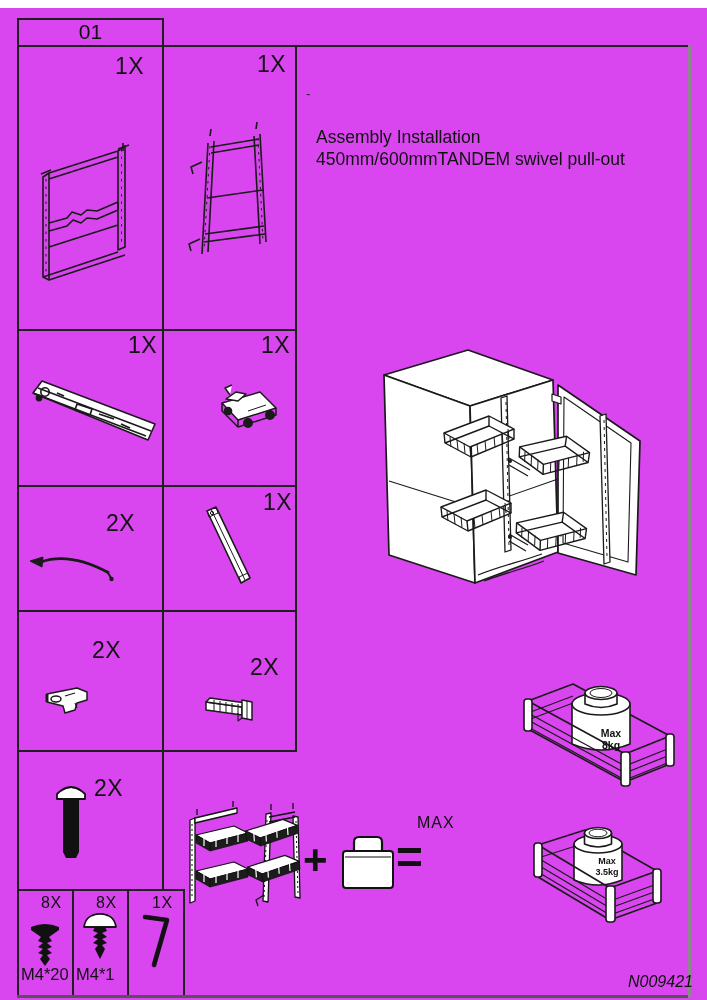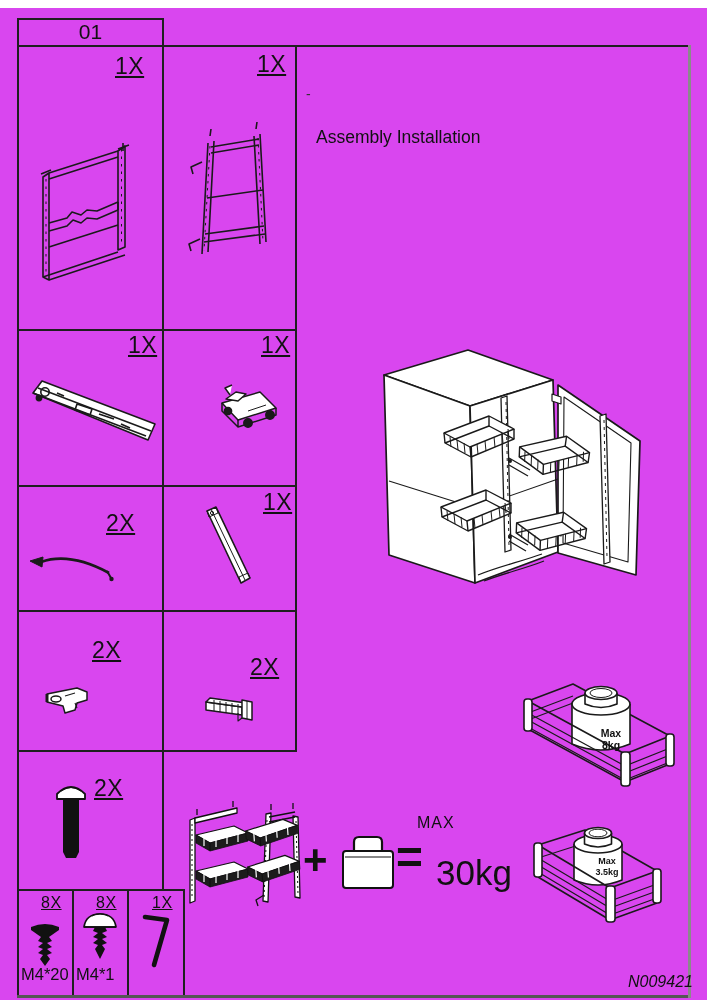--- a/index.html
+++ b/index.html
@@ -1,21 +1,21 @@
 <!DOCTYPE html>
 <html><head>
 <meta charset="utf-8">
 <style>
   html,body{margin:0;padding:0;background:#fff;}
   .page{
     position:relative;width:707px;height:1000px;background:#d946ef;overflow:hidden;
     font-family:"Liberation Sans","DejaVu Sans",sans-serif;color:#111;margin-top:8px;
   }
   .gl{position:absolute;background:#1f1f1f;}
-  .qty{position:absolute;font-size:23px;letter-spacing:.5px;color:#111;text-decoration:underline;}
+  .qty{position:absolute;font-size:23px;letter-spacing:.5px;color:#111;}
   .qty-sm{font-size:16px;}
   .screw-label{position:absolute;font-size:16.5px;color:#111;}
   .title{position:absolute;left:316px;top:118px;font-size:17.5px;line-height:22px;color:#111;}
   .dash{position:absolute;left:306px;top:78px;font-size:14px;color:#333;}
   .max-label{position:absolute;left:417px;top:806px;font-size:16px;letter-spacing:1px;color:#111;}
   .total{position:absolute;left:436px;top:845px;font-size:35px;color:#111;}
   .plus{position:absolute;left:303px;top:828px;font-size:42px;font-weight:bold;color:#111;}
   .equals{position:absolute;left:396px;top:822px;font-size:46px;font-weight:bold;color:#111;}
   .docnum{position:absolute;left:628px;top:965px;font-size:16px;color:#111;font-style:italic;}
   svg{position:absolute;overflow:visible;}
@@ -40,20 +40,21 @@
   <div class="gl" style="left:127px;top:881px;width:2px;height:108px;"></div>
   <div class="gl" style="left:183px;top:881px;width:2px;height:108px;"></div>
 
   <div class="gl" style="left:17px;top:987px;width:673px;height:2.5px;background:#555;"></div>
   <div class="gl" style="left:688px;top:37px;width:2.5px;height:953px;background:#8a8a8a;"></div>
 
   <div style="position:absolute;left:17px;top:10px;width:147px;height:28px;text-align:center;font-size:21px;line-height:28px;">01</div>
   <div class="dash">-</div>
   <div class="title">
     <div>Assembly Installation</div>
+    <div>450mm/600mmTANDEM swivel pull-out</div>
   </div>
 
   <span class="qty" style="left:115px;top:45px;">1X</span>
   <span class="qty" style="left:257px;top:43px;">1X</span>
   <span class="qty" style="left:128px;top:324px;">1X</span>
   <span class="qty" style="left:261px;top:324px;">1X</span>
   <span class="qty" style="left:106px;top:502px;">2X</span>
   <span class="qty" style="left:263px;top:481px;">1X</span>
   <span class="qty" style="left:92px;top:629px;">2X</span>
   <span class="qty" style="left:250px;top:646px;">2X</span>
@@ -284,17 +285,16 @@
   <span class="plus">+</span>
 
   <svg style="left:341px;top:826px;" width="55" height="58" viewBox="0 0 55 58">
     <path d="M13,17 L13,8 Q13,3 18,3 L36,3 Q41,3 41,8 L41,17" fill="#fff" stroke="#111" stroke-width="2.2" stroke-linejoin="round"></path>
     <rect x="2" y="17" width="50" height="37" rx="3" fill="#fff" stroke="#111" stroke-width="2"></rect>
     <path d="M4,23 L50,23" stroke="#111" stroke-width="1.2"></path>
   </svg>
 
   <span class="equals">=</span>
   <span class="max-label">MAX</span>
-  <span class="total">30kg</span>
 
   <span class="docnum">N009421</span>
 
 </div>
 
 </body></html>

